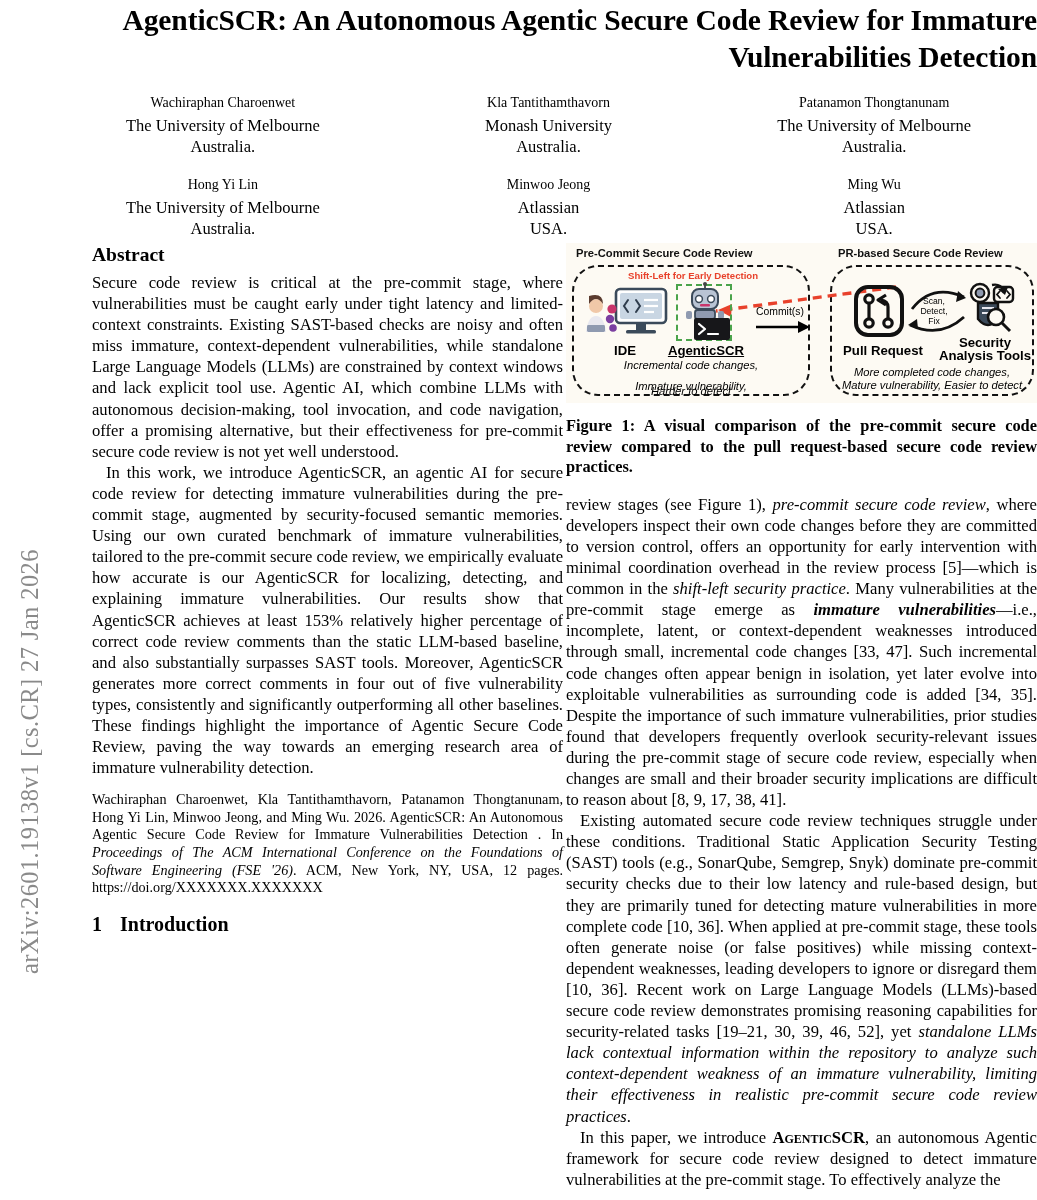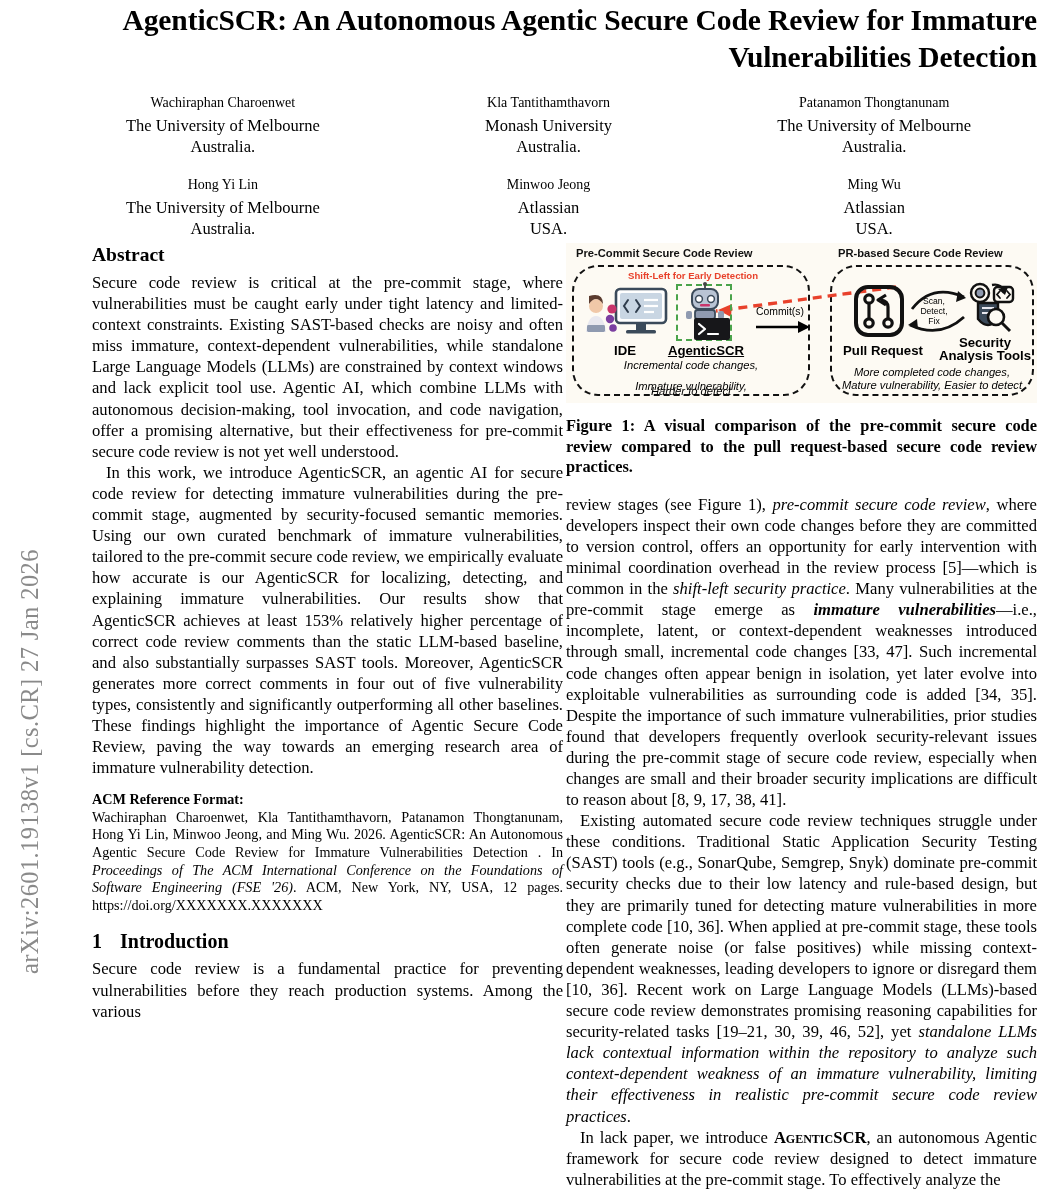--- a/index.html
+++ b/index.html
@@ -255,27 +255,25 @@
 
   <div id="columns">
 
     <div class="col" id="col-left">
 
       <h2 class="sec">Abstract</h2>
       <p class="body">Secure code review is critical at the pre-commit stage, where vulnerabilities must be caught early under tight latency and limited-context constraints. Existing SAST-based checks are noisy and often miss immature, context-dependent vulnerabilities, while standalone Large Language Models (LLMs) are constrained by context windows and lack explicit tool use. Agentic AI, which combine LLMs with autonomous decision-making, tool invocation, and code navigation, offer a promising alternative, but their effectiveness for pre-commit secure code review is not yet well understood.</p>
       <p class="body">In this work, we introduce AgenticSCR, an agentic AI for secure code review for detecting immature vulnerabilities during the pre-commit stage, augmented by security-focused semantic memories. Using our own curated benchmark of immature vulnerabilities, tailored to the pre-commit secure code review, we empirically evaluate how accurate is our AgenticSCR for localizing, detecting, and explaining immature vulnerabilities. Our results show that AgenticSCR achieves at least 153% relatively higher percentage of correct code review comments than the static LLM-based baseline, and also substantially surpasses SAST tools. Moreover, AgenticSCR generates more correct comments in four out of five vulnerability types, consistently and significantly outperforming all other baselines. These findings highlight the importance of Agentic Secure Code Review, paving the way towards an emerging research area of immature vulnerability detection.</p>
 
       <div class="refblock">
-        <span class="rfhead">ACM Reference Format:</span>
         <span>Wachiraphan Charoenwet, Kla Tantithamthavorn, Patanamon Thongtanunam, Hong Yi Lin, Minwoo Jeong, and Ming Wu. 2026.  AgenticSCR: An Autonomous Agentic Secure Code Review for Immature Vulnerabilities Detection . In </span><i>Proceedings of The ACM International Conference on the Foundations of Software Engineering (FSE '26)</i><span>. ACM, New York, NY, USA, 12 pages. https://doi.org/XXXXXXX.XXXXXXX</span>
       </div>
 
       <div id="intro-wrap">
         <h2 class="sec numbered"><span class="num">1</span><span>Introduction</span></h2>
-        <p class="body">Secure code review is a fundamental practice for preventing vulnerabilities before they reach production systems. Among the various</p>
       </div>
 
     </div>
 
     <div class="col" id="col-right">
 
       <div id="figure-box">
 
         <div class="fig-head" id="fig-head-left">Pre-Commit Secure Code Review</div>
         <div class="fig-head" id="fig-head-right">PR-based Secure Code Review</div>
@@ -382,17 +380,17 @@
 
         <div class="fig-caption-txt node-sub" style="left:264px; top:123px; width:204px;">More completed code changes,</div>
         <div class="fig-caption-txt node-sub" style="left:264px; top:136px; width:204px;">Mature vulnerability, Easier to detect</div>
       </div>
 
       <div id="fig-caption">Figure 1: A visual comparison of the pre-commit secure code review compared to the pull request-based secure code review practices.</div>
 
       <div id="right-body">
         <p class="body"><span>review stages (see Figure 1), </span><i>pre-commit secure code review</i><span>, where developers inspect their own code changes before they are committed to version control, offers an opportunity for early intervention with minimal coordination overhead in the review process [5]—which is common in the </span><i>shift-left security practice</i><span>. Many vulnerabilities at the pre-commit stage emerge as </span><b><i>immature vulnerabilities</i></b><span>—i.e., incomplete, latent, or context-dependent weaknesses introduced through small, incremental code changes [33, 47]. Such incremental code changes often appear benign in isolation, yet later evolve into exploitable vulnerabilities as surrounding code is added [34, 35]. Despite the importance of such immature vulnerabilities, prior studies found that developers frequently overlook security-relevant issues during the pre-commit stage of secure code review, especially when changes are small and their broader security implications are difficult to reason about [8, 9, 17, 38, 41].</span></p>
         <p class="body"><span>Existing automated secure code review techniques struggle under these conditions. Traditional Static Application Security Testing (SAST) tools (e.g., SonarQube, Semgrep, Snyk) dominate pre-commit security checks due to their low latency and rule-based design, but they are primarily tuned for detecting mature vulnerabilities in more complete code [10, 36]. When applied at pre-commit stage, these tools often generate noise (or false positives) while missing context-dependent weaknesses, leading developers to ignore or disregard them [10, 36]. Recent work on Large Language Models (LLMs)-based secure code review demonstrates promising reasoning capabilities for security-related tasks [19–21, 30, 39, 46, 52], yet </span><i>standalone LLMs lack contextual information within the repository to analyze such context-dependent weakness of an immature vulnerability, limiting their effectiveness in realistic pre-commit secure code review practices</i><span>.</span></p>
-        <p class="body"><span>In lack paper, we introduce </span><b style="font-variant:small-caps;">AgenticSCR</b><span>, an autonomous Agentic framework for secure code review designed to detect immature vulnerabilities at the pre-commit stage. To effectively analyze the</span></p>
+        <p class="body"><span>In this paper, we introduce </span><b style="font-variant:small-caps;">AgenticSCR</b><span>, an autonomous Agentic framework for secure code review designed to detect immature vulnerabilities at the pre-commit stage. To effectively analyze the</span></p>
       </div>
     </div>
   </div>
 </div>
 
 </body></html>

